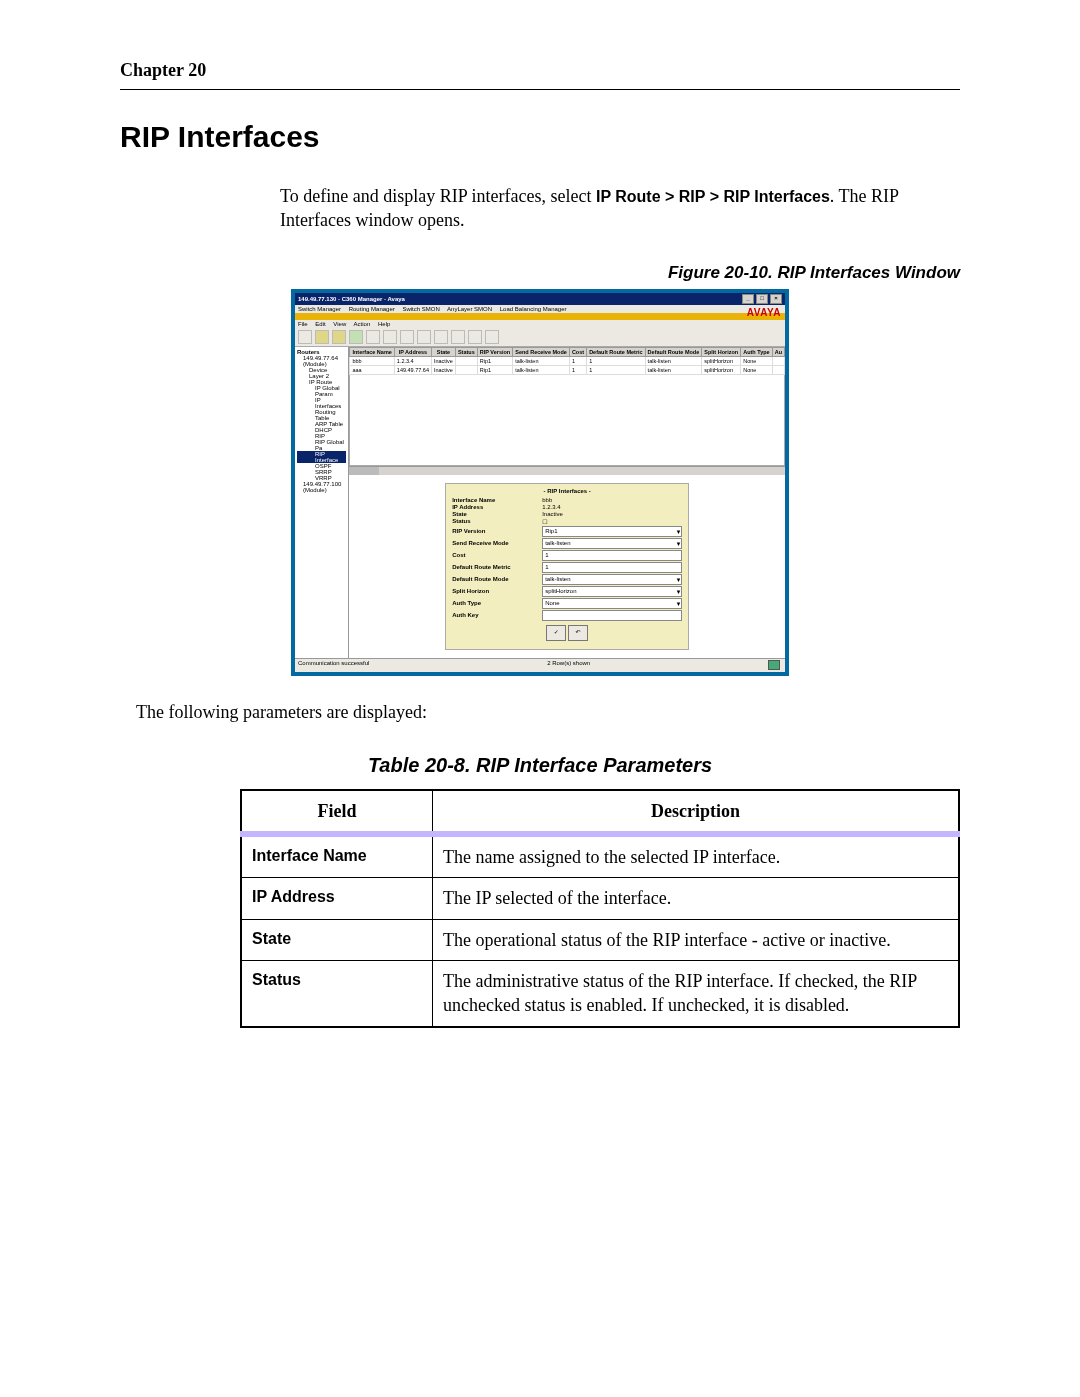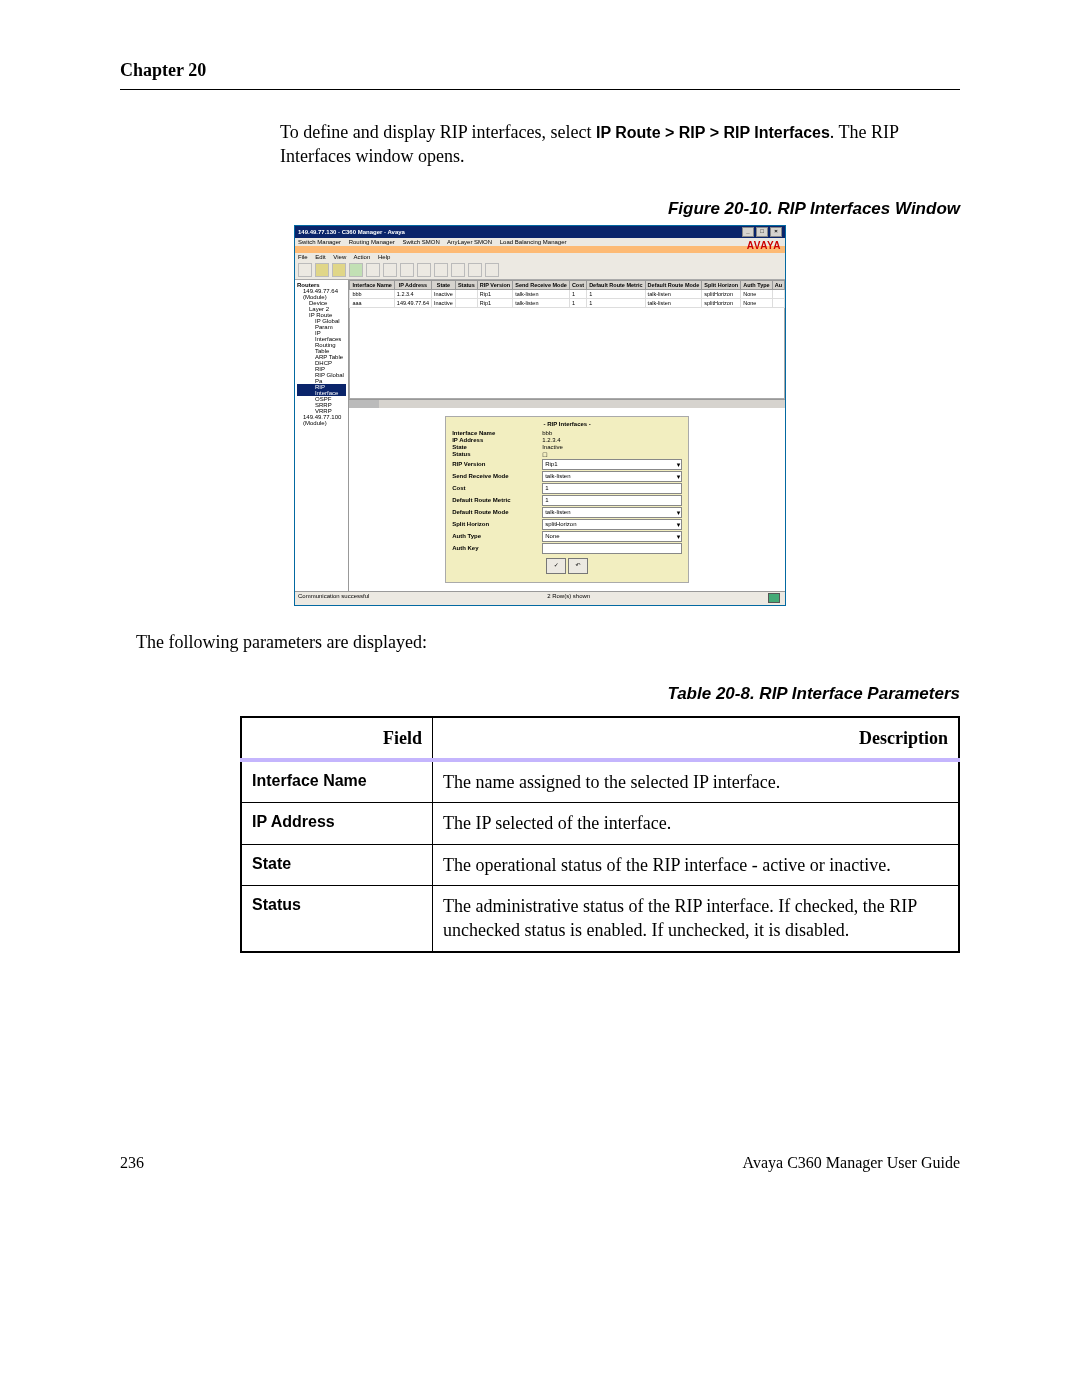--- a/index.html
+++ b/index.html
@@ -45,37 +45,37 @@
   }
   .figure-caption {
     text-align: right;
     font-family: Arial, Helvetica, sans-serif;
     font-style: italic;
     font-weight: bold;
     font-size: 17px;
     margin: 30px 0 6px 0;
   }
   .table-caption {
-    text-align: right;
+    text-align: center;
     font-family: Arial, Helvetica, sans-serif;
     font-style: italic;
     font-weight: bold;
-    font-size: 17px;
+    font-size: 20px;
     margin: 30px 0 10px 0;
   }
 
   
   .screenshot {
     width: 490px;
     margin: 0 auto;
-    border: 1px solid #0369a1;
+    border: 4px solid #0369a1;
     font-family: Arial, Helvetica, sans-serif;
     font-size: 6px;
     color: #000;
-    background: #fdba74;
+    background: #eab308;
   }
   .ss-titlebar {
     display: flex;
     justify-content: space-between;
     align-items: center;
     background: #0a246a;
     color: #fff;
     padding: 1px 3px;
     font-weight: bold;
   }
@@ -203,25 +203,25 @@
   .ss-status .swatch{ width:10px;height:8px;background:#4a7;display:inline-block;margin-right:2px;border:1px solid #555;}
 
   
   table.params {
     width: 100%;
     border: 2px solid #000;
     border-collapse: collapse;
     font-size: 18px;
   }
   table.params th {
-    text-align: right;
+    text-align: center;
     font-family: "Times New Roman", serif;
     font-weight: bold;
     padding: 8px 10px;
-    border-bottom: 4px solid #c4b5fd;
+    border-bottom: 6px solid #c4b5fd;
   }
   table.params th:first-child { width: 170px; border-right: 1px solid #000;}
   table.params td {
     padding: 8px 10px;
     vertical-align: top;
     border-bottom: 1px solid #000;
   }
   table.params td.f {
     font-family: Arial, Helvetica, sans-serif;
     font-weight: bold;
@@ -241,20 +241,21 @@
   }
 </style>
 </head>
 <body>
 
 <div class="page">
 
   <div class="chapter-header">Chapter 20</div>
   <hr class="rule">
 
+  <h1 class="section-title">RIP Interfaces</h1>
 
   <div class="body-block">
     <span>To define and display RIP interfaces, select </span><span class="menu-path">IP Route &gt; RIP &gt; RIP Interfaces</span><span>. The RIP Interfaces window opens.</span>
   </div>
 
   <div class="figure-caption">Figure 20-10. RIP Interfaces Window</div>
 
   <div class="screenshot">
     <div class="ss-titlebar">
       <span>149.49.77.130 - C360 Manager - Avaya</span>
@@ -462,18 +463,14 @@
             <td>The operational status of the RIP interface - active or inactive.</td>
           </tr>
           <tr>
             <td class="f">Status</td>
             <td>The administrative status of the RIP interface. If checked, the RIP unchecked status is enabled. If unchecked, it is disabled.</td>
           </tr>
         </tbody>
     </table>
   </div>
 
-  <div class="footer">
-    <span>236</span>
-    <span>Avaya C360 Manager User Guide</span>
-  </div>
 
 </div>
 
 </body></html>

